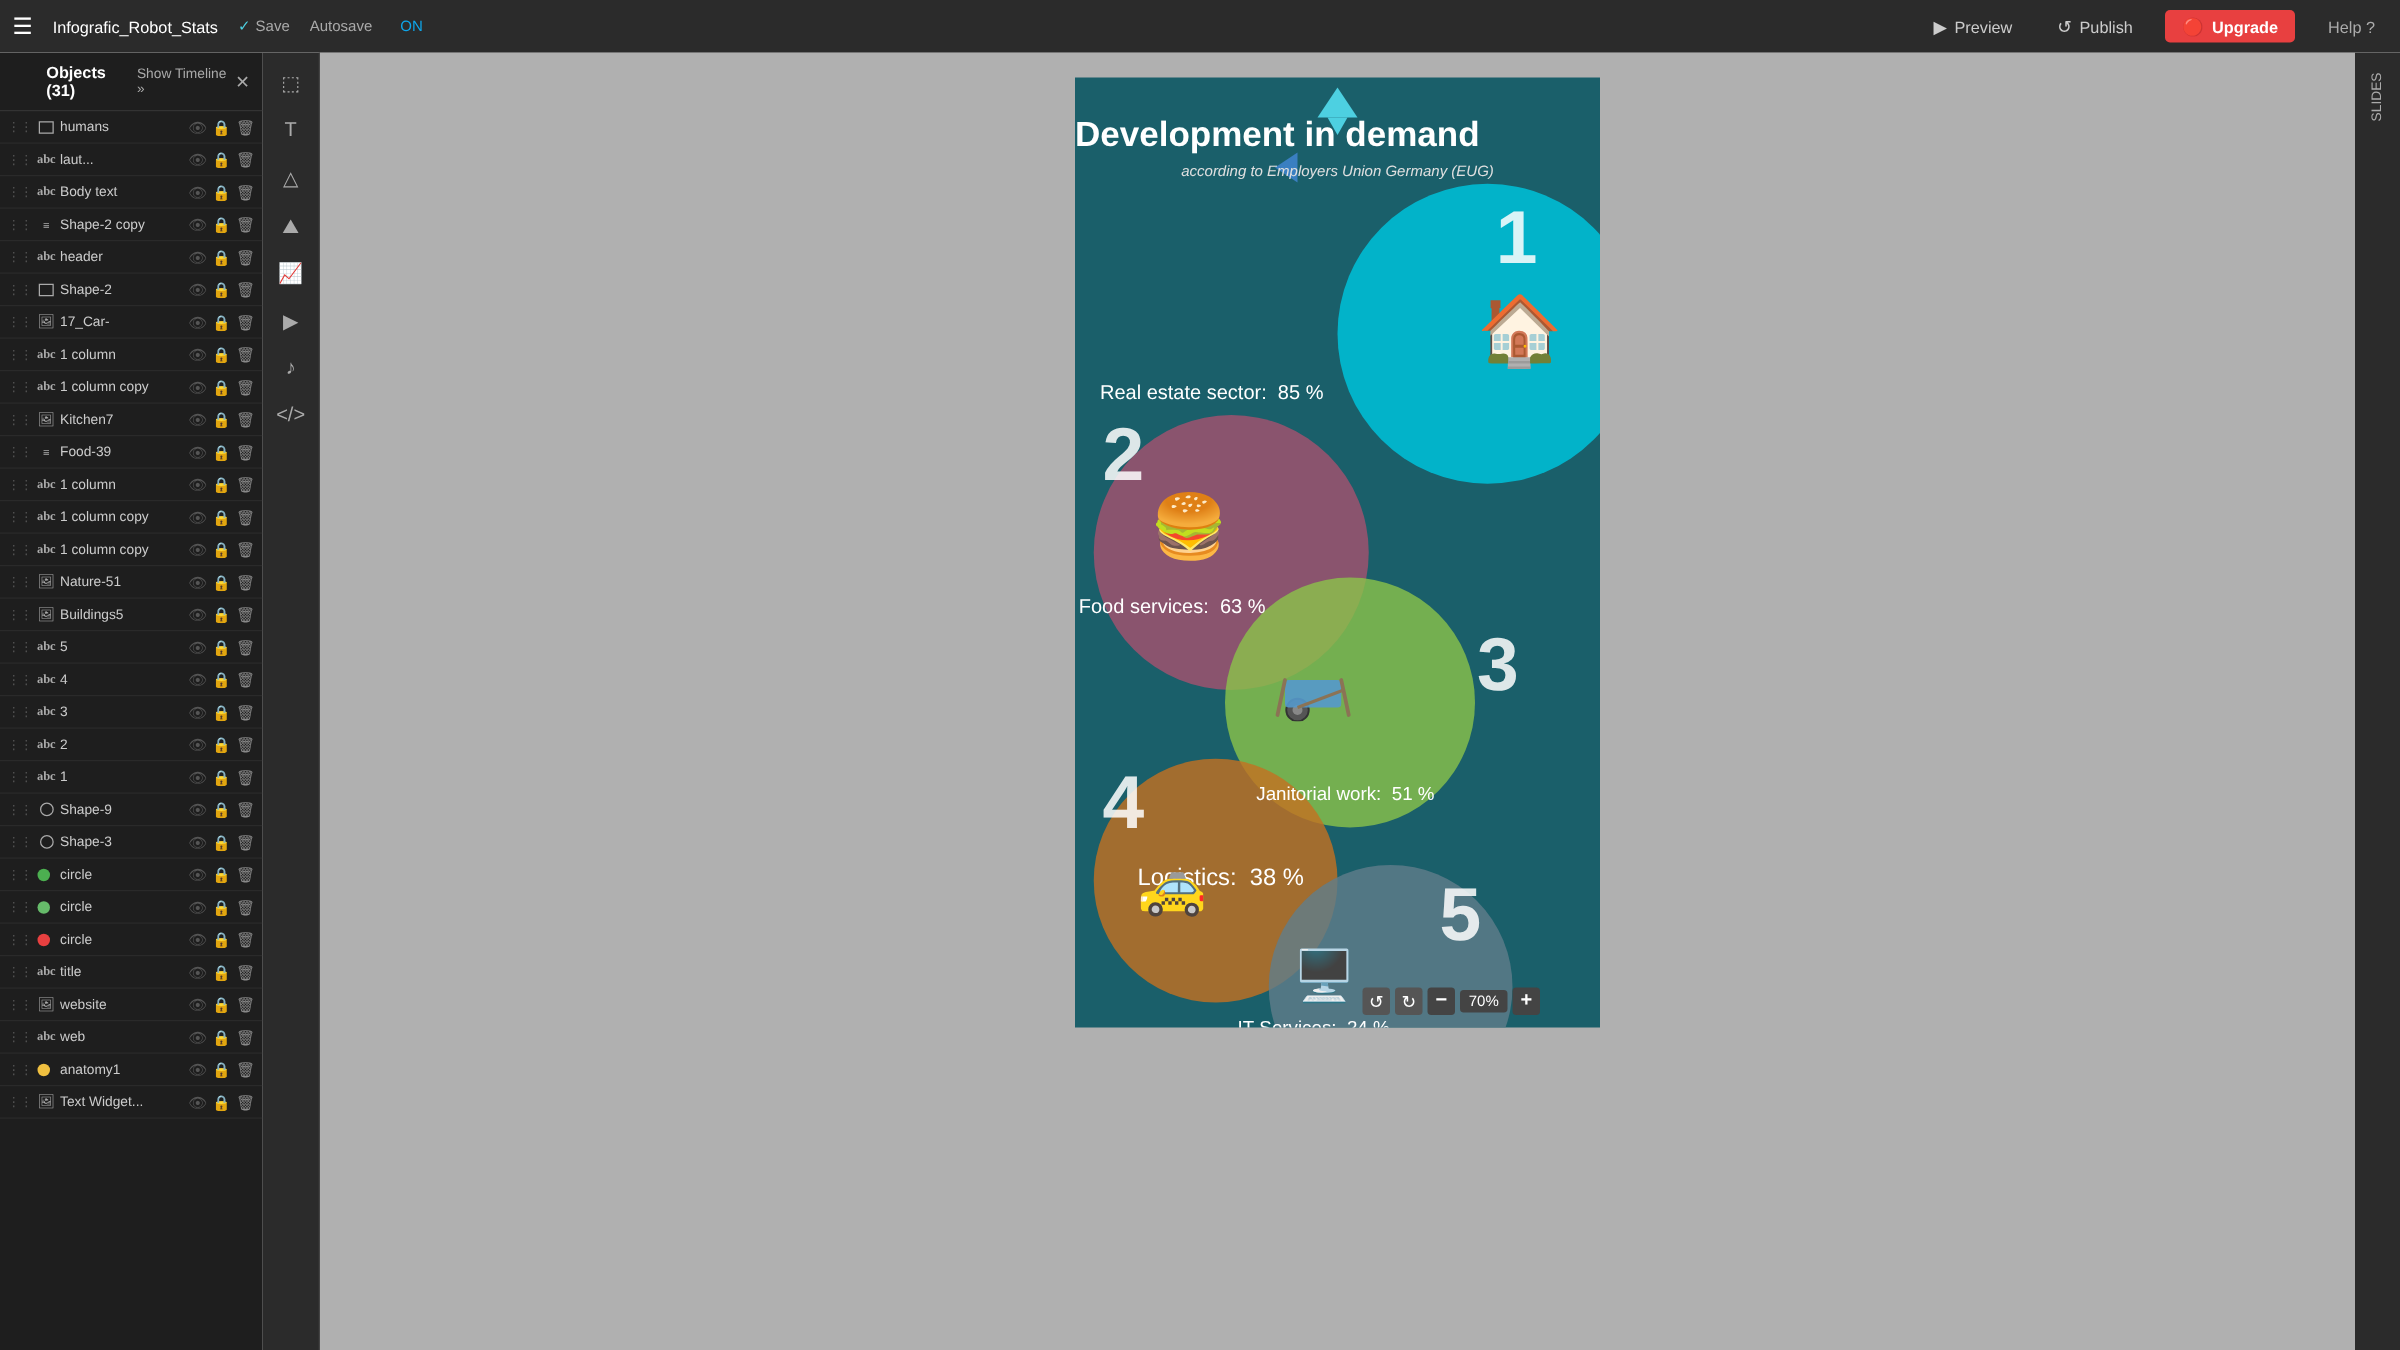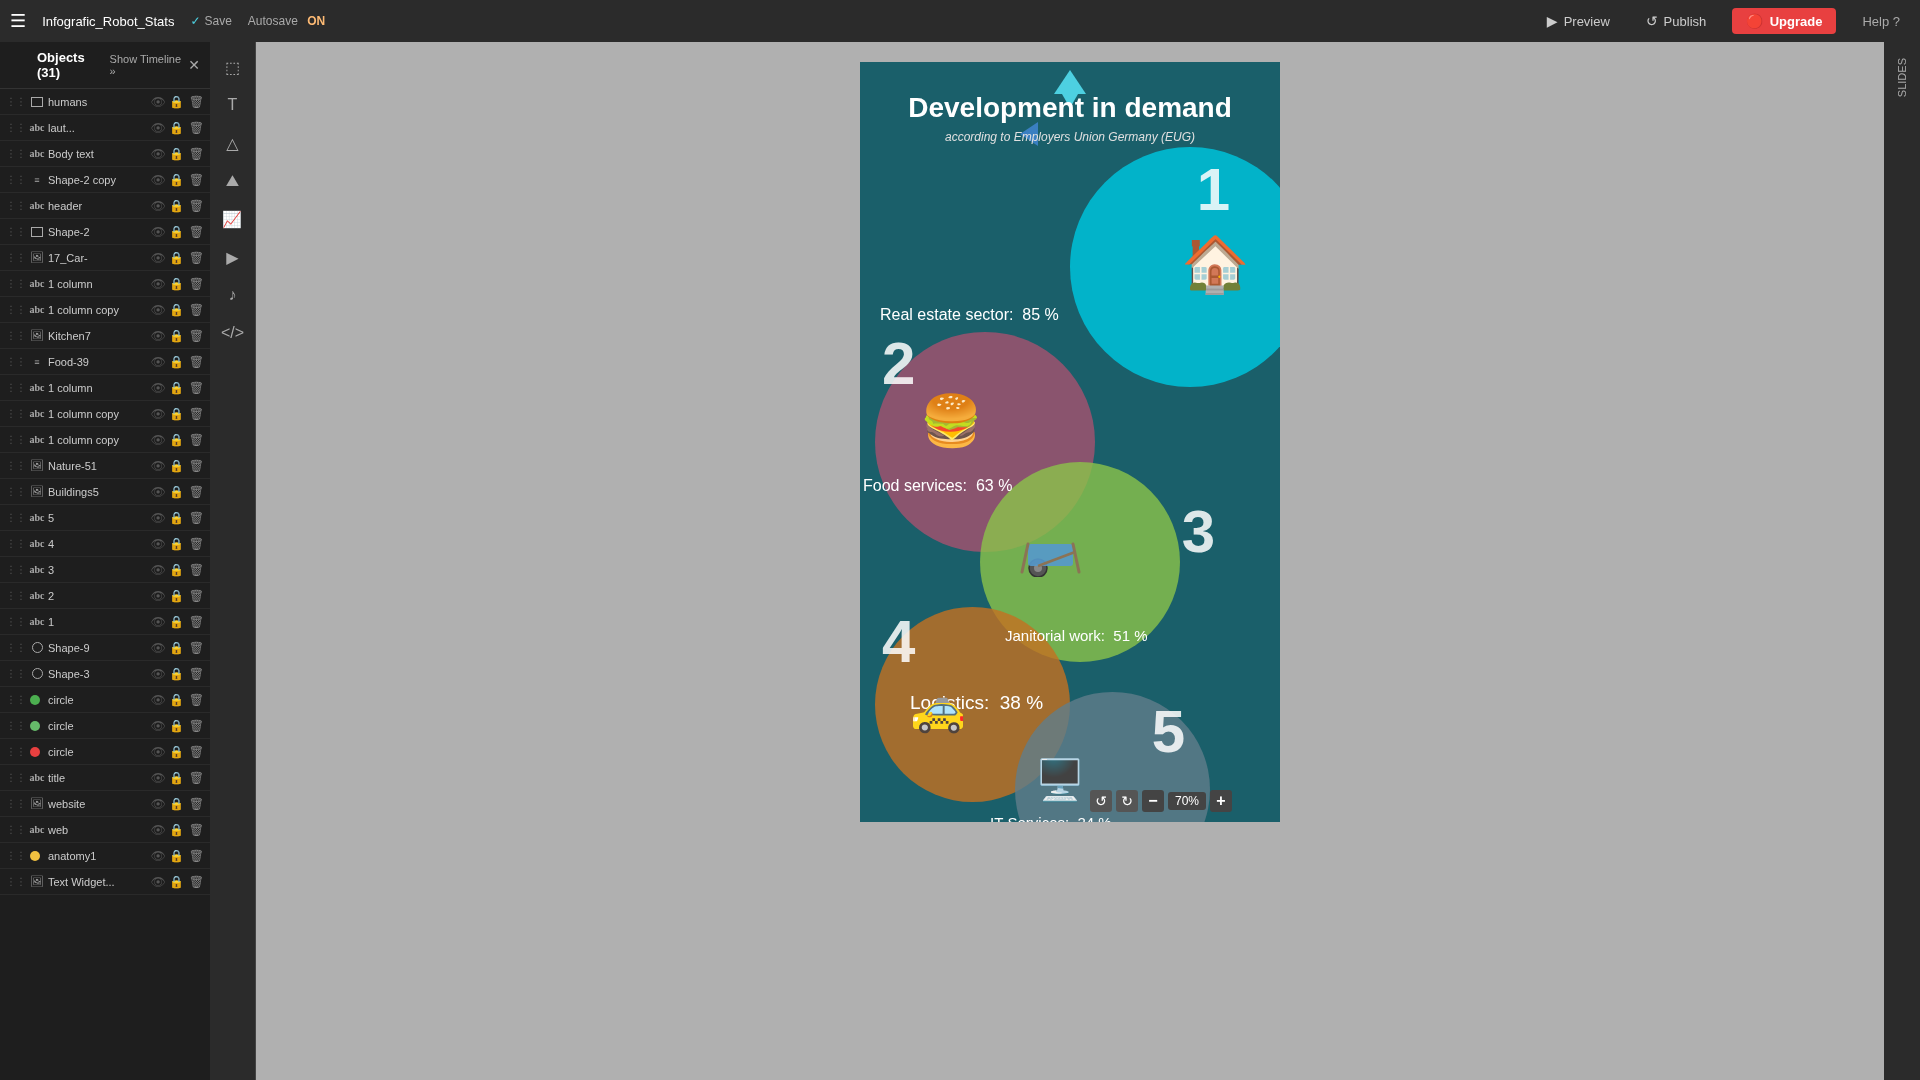--- a/index.html
+++ b/index.html
@@ -266,21 +266,21 @@
       margin-top: 8px;
       cursor: pointer;
     }
 
     
     .infographic-title {
       position: absolute;
       top: 30px;
       left: 0;
       right: 0;
-      text-align: center;
+      text-align: left;
       color: #fff;
       font-size: 28px;
       font-weight: bold;
       font-family: 'Impact', 'Arial Black', sans-serif;
     }
     .infographic-subtitle {
       position: absolute;
       top: 68px;
       left: 0;
       right: 0;
@@ -473,21 +473,21 @@
 
 <div id="topbar">
   <span class="menu-icon">☰</span>
   <span class="doc-title">Infografic_Robot_Stats</span>
   <div class="save-btn">
     <span style="color:#4dd0e1;font-size:12px;">✓</span>
     <span>Save</span>
   </div>
   <div class="autosave">
     <span>Autosave</span>
-    <span style="color:#fdba74;font-weight:bold;margin-left:6px;">ON</span>
+    <span style="color:#0ea5e9;font-weight:normal;margin-left:19px;">ON</span>
   </div>
   <div class="spacer"></div>
   <div class="top-action">
     <span style="font-size:14px;">▶</span>
     <span>Preview</span>
   </div>
   <div class="publish-btn">
     <span style="font-size:14px;">↺</span>
     <span>Publish</span>
   </div>

